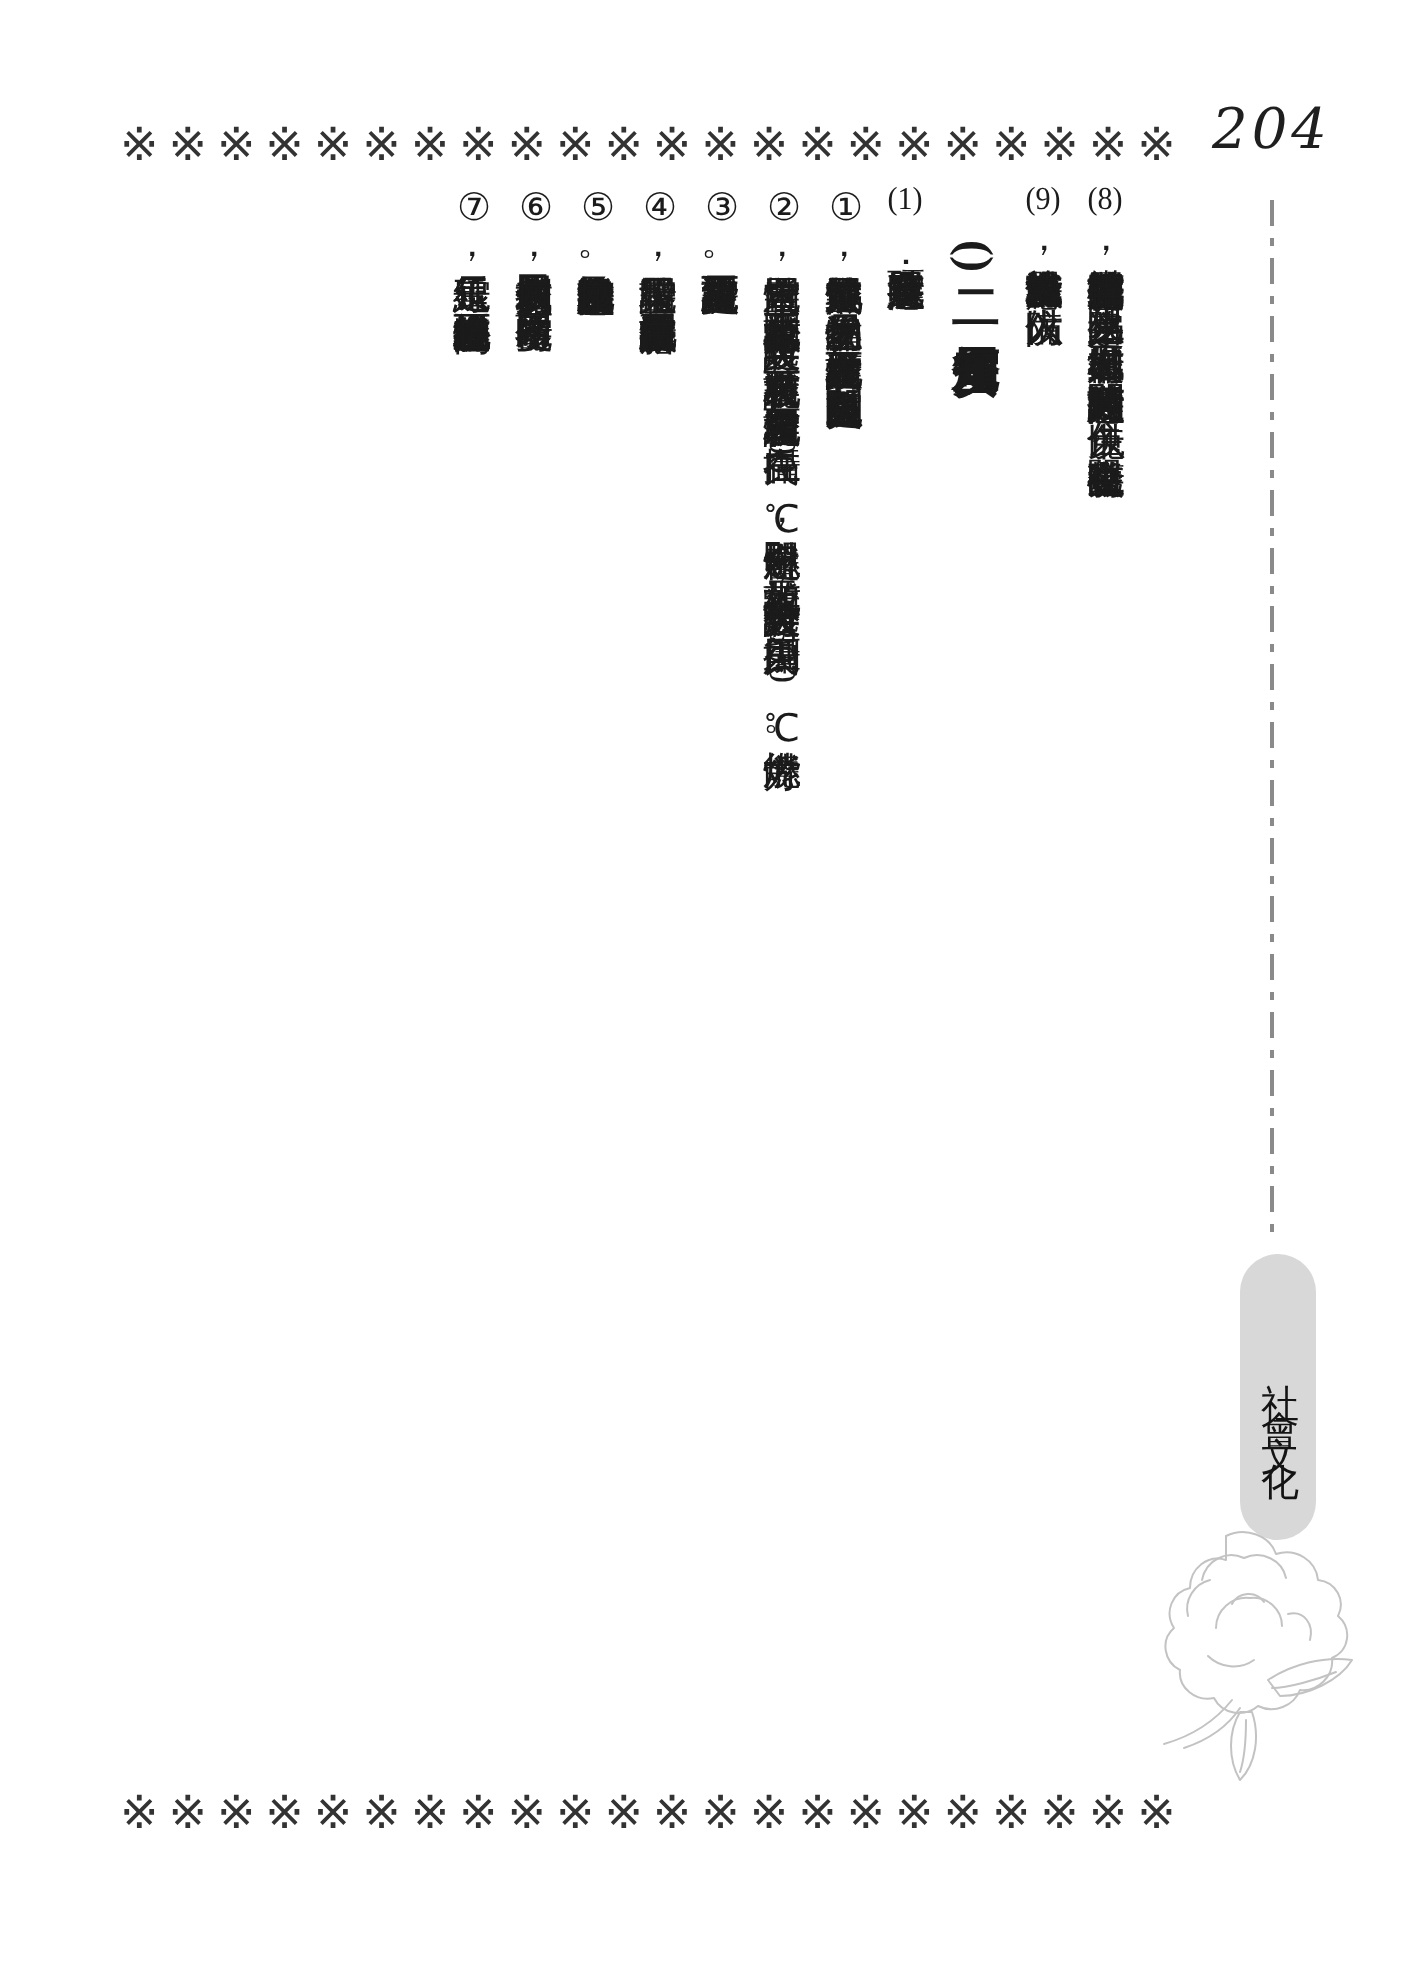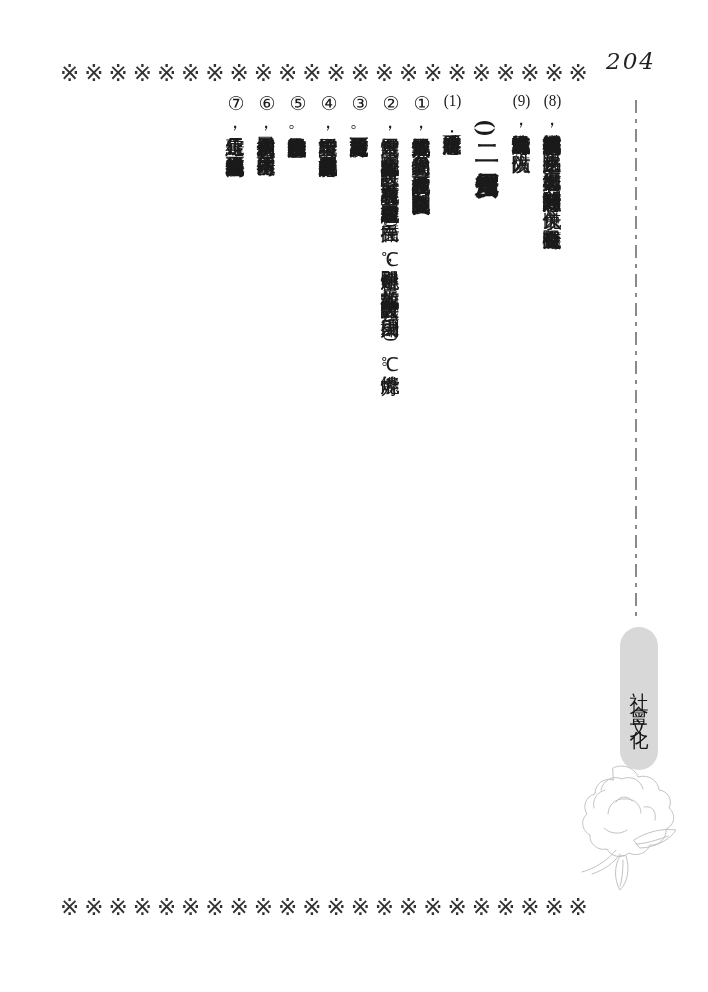--- a/index.html
+++ b/index.html
@@ -9,21 +9,21 @@
   }
   .border-row {
     position:absolute; left:60px; width:528px; display:flex; justify-content:space-between;
     color:#333; font-family:"DejaVu Sans", sans-serif; font-size:23px; line-height:1;
   }
   #border-top { top:62px; }
   #border-bottom { top:896px; }
   .page-number {
     position:absolute; left:606px; top:48px;
     font-family:"DejaVu Serif", serif; font-style:italic;
-    font-size:23px; letter-spacing:2px; color:#1f1f1f;
+    font-size:28px; letter-spacing:2px; color:#1f1f1f;
   }
   .divider {
     position:absolute; left:635px; top:100px; width:2px; height:520px;
     background:repeating-linear-gradient(180deg,
       #8a8a8a 0 13px, transparent 13px 19px,
       #8a8a8a 19px 23px, transparent 23px 29px);
   }
   .side-tab {
     position:absolute; left:620px; top:627px; width:38px; height:143px;
     border-radius:19px; display:flex; align-items:center; justify-content:center;

